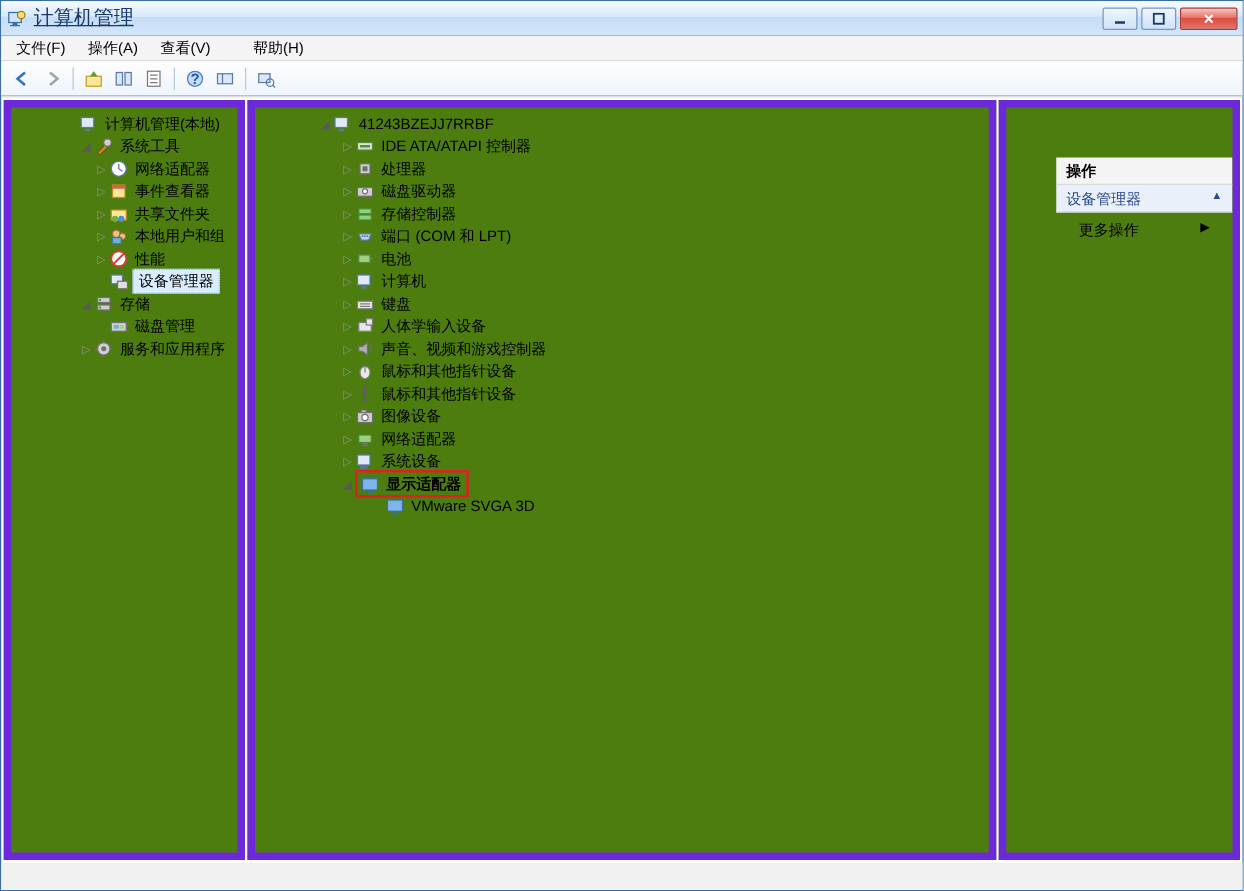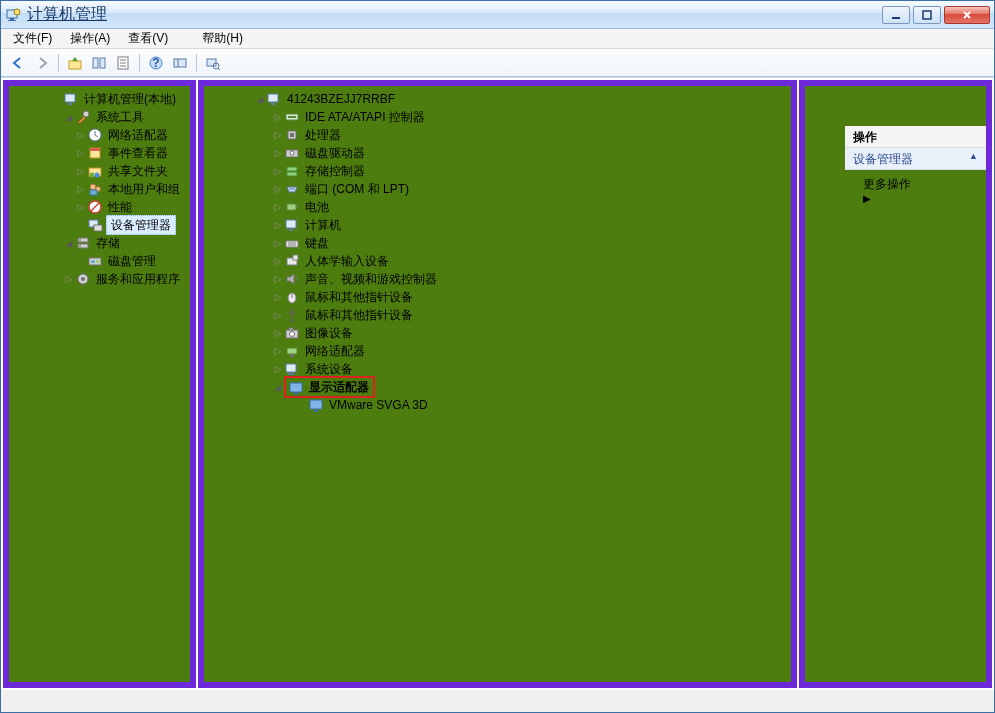--- a/index.html
+++ b/index.html
@@ -33,21 +33,21 @@
     .tw.expanded::before{content:"◢";color:#595959;}
     .tw.collapsed::before{content:"▷";border:none;color:#909090;}
     .tw.leaf::before{content:"";}
     .in {width:16px;height:16px;display:inline-flex;align-items:center;justify-content:center;margin-right:3px;}
     .lbl {padding:0 2px;}
     .lbl.sel {background:#d9edff;border:1px dotted #7fb5e8;padding:0 4px;}
     .hl {border:2px solid #e02020;padding:0 2px;}
     
     .pane-right .hdr {height:22px;background:#f4f4f4;border-bottom:1px solid #d9d9d9;padding:3px 8px;font-weight:bold;margin-top:40px;}
     .pane-right .sec {height:22px;background:#eaf0fa;border-bottom:1px solid #d0dbec;padding:3px 8px;display:flex;justify-content:space-between;color:#2a4c8d;}
-    .pane-right .link {padding:6px 18px;display:flex;justify-content:space-between;cursor:default;flex-direction:column;}
+    .pane-right .link {padding:6px 18px;display:flex;justify-content:space-between;cursor:default;}
     svg{display:block;}
   </style>
 </head>
 <body>
 
 <div class="window">
 
   <div class="titlebar">
     <span class="app-icon">
       <svg width="16" height="16">

